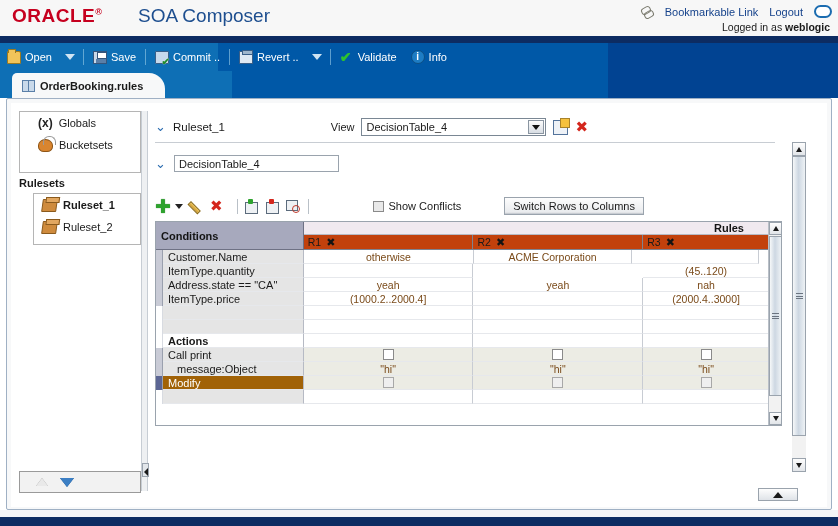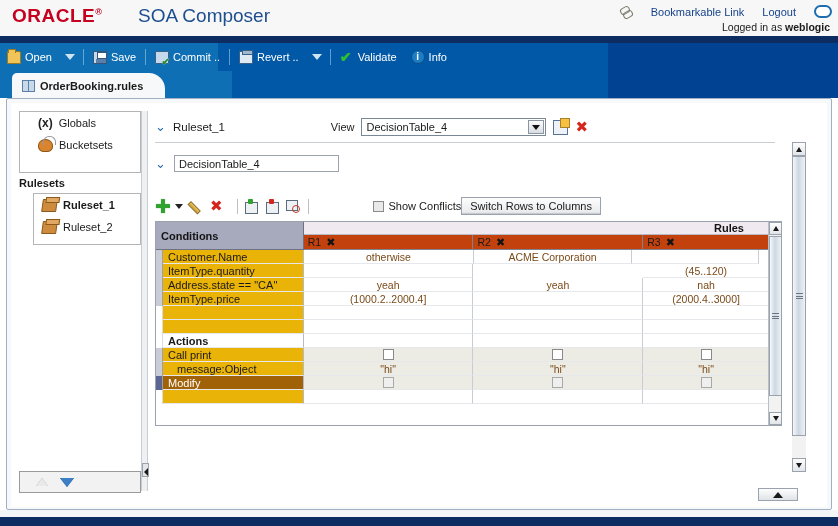--- a/index.html
+++ b/index.html
@@ -24,21 +24,21 @@
     font-size:19px; font-weight:bold; color:#c6001f;
     letter-spacing:0.5px;
   }
   .oracle-logo .tm { font-size:9px; vertical-align:super; }
   .app-title {
     position:absolute; left:138px; top:5px;
     font-size:19px; color:#1d4e8f; font-weight:normal;
   }
   .topright {
     position:absolute; right:6px; top:5px;
-    display:flex; align-items:center; gap:18px;
+    display:flex; align-items:center; gap:11px;
     font-size:11px; color:#15428b;
   }
   .topright a { color:#15428b; text-decoration:none; }
   .link-icon { display:inline-block; width:13px; height:12px; position:relative; }
   .link-icon:before, .link-icon:after {
     content:""; position:absolute; width:8px; height:5px;
     border:1.5px solid #7a7a6e; border-radius:3px;
   }
   .link-icon:before { left:0; top:1px; transform:rotate(-30deg); }
   .link-icon:after { left:3px; top:5px; transform:rotate(-30deg); }
@@ -302,21 +302,21 @@
   .chk {
     width:11px; height:11px; border:1px solid #8a8a8a; background:#ffffff;
     display:inline-block; vertical-align:middle;
   }
   .chk.disabled { background:#efefef; border-color:#a8a8a8; }
   .chk.grayfill { background:#e9e9e9; }
   .showconf {
     display:flex; align-items:center; gap:5px; margin-left:58px; font-size:11px; color:#1a1a1a;
   }
   .switch-btn {
-    height:18px; min-width:128px; padding:0 8px;
+    margin-left:43px; height:18px; min-width:128px; padding:0 8px;
     background:linear-gradient(#fdfdfd,#e7e9ec); border:1px solid #9aa3ad;
     font-size:11px; color:#1a1a1a; display:flex; align-items:center; justify-content:center;
     box-shadow:inset 0 -2px 2px -2px #6f7b88;
   }
 
   
   .dt-wrap {
     position:absolute; left:4px; top:110px; width:627px; height:205px;
     border:1px solid #9aa3ad; background:#ffffff; overflow:hidden;
   }
@@ -335,21 +335,21 @@
   }
   .dt-rhdr-row { display:flex; height:15px; }
   .dt-rhdr-cell {
     background:#c2410c; border-right:1px solid #7e8390; border-bottom:1px solid #7e8390;
     font-size:10.5px; color:#1a1a1a; display:flex; align-items:center;
     gap:5px; padding-left:4px;
   }
   .xmark { font-size:11px; font-weight:bold; color:#141414; font-family:"DejaVu Sans", sans-serif; }
   .dt-row { display:flex; height:14px; }
   .dt-rowlabel {
-    width:148px; background:#eab308; border-right:1px solid #b6bac4;
+    width:148px; background:#e5e5e5; border-right:1px solid #b6bac4;
     border-bottom:1px solid #e6e8ec;
     font-size:11px; color:#1a1a1a; display:flex; align-items:center; padding-left:5px;
   }
   .dt-rowlabel.hdr { font-weight:bold; background:#ffffff; }
   .dt-rowlabel.indent { padding-left:14px; }
   .dt-rowlabel.sel { background:#a16207; color:#ffffff; }
   .dt-cell {
     border-right:1px solid #c8ccd3; border-bottom:1px solid #e6e8ec;
     font-size:10.5px; color:#7a4a19; display:flex; align-items:center;
     justify-content:center;

